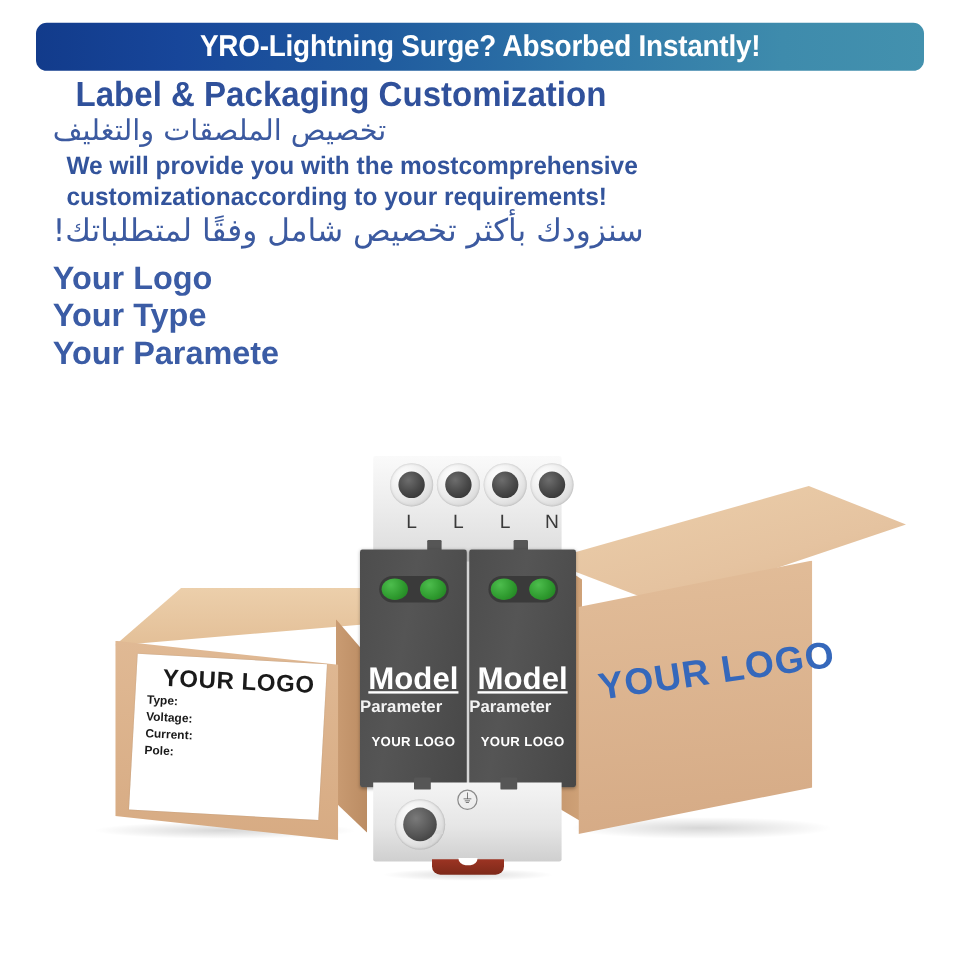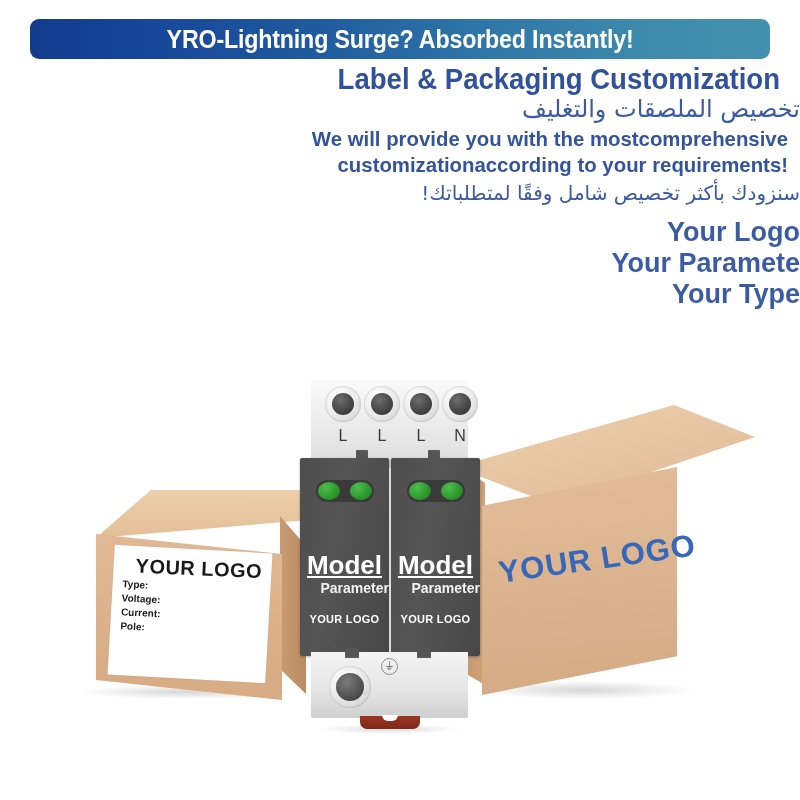--- a/index.html
+++ b/index.html
@@ -18,35 +18,35 @@
     background:linear-gradient(90deg,#123b8b 0%,#17469a 16%,#1f5a9e 38%,#2f77a8 62%,#3e8bac 84%,#4391ae 100%);
     display:flex; align-items:center; justify-content:center;
   }
   .banner-text {
     color:#ffffff; font-size:25px; font-weight:bold;
     letter-spacing:-0.2px; white-space:nowrap;
     transform:scaleX(0.93); transform-origin:center;
   }
 
   
-  .textblock { position:absolute; left:0; top:62px; width:800px; text-align:right; }
+  .textblock { position:absolute; left:0; top:62px; width:800px; text-align:left;padding-left:44px; }
   .headline {
     color:#30519b; font-size:29px; font-weight:bold; line-height:34px;
     transform:scaleX(0.95);
   }
   .ar-sub {
     color:#3c5aa0; font-size:24px; line-height:26px; direction:rtl;
     font-family:"DejaVu Sans", sans-serif;
   }
   .promo {
     color:#33549c; font-size:21px; font-weight:bold; line-height:26px;
     margin-top:4px; transform:scaleX(0.97);
   }
   .ar-promo {
-    color:#3c5aa0; font-size:20px; line-height:28px; direction:rtl;
+    color:#3c5aa0; font-size:26px; line-height:28px; direction:rtl;
     font-family:"DejaVu Sans", sans-serif; margin-top:1px;
   }
   .custom-lines { margin-top:10px; }
   .custom-line {
     color:#3b5ca5; font-size:27px; font-weight:bold; line-height:31px;
   }
   .ar-custom {
     color:#3c5aa0; font-size:19px; line-height:30px; direction:rtl;
     font-family:"DejaVu Sans", sans-serif; margin-top:2px;
     letter-spacing:2px;
@@ -190,21 +190,21 @@
   .led {
     position:absolute; top:2px; width:22px; height:18px; border-radius:50%;
     background:radial-gradient(circle at 35% 30%, #4dbd4d 0%, #2f9b2f 55%, #1e7a1e 100%);
   }
   .led-a { left:2px; }  .led-b { left:34px; }
   .m-model {
     position:absolute; left:0; top:92px; width:100%; text-align:center;
     color:#ffffff; font-size:26px; font-weight:bold;text-decoration:underline;
   }
   .m-param {
-    position:absolute; left:0; top:122px; width:100%; text-align:right;
+    position:absolute; left:0; top:122px; width:100%; text-align:left;
     color:#f2f2f2; font-size:14px; font-weight:bold;
   }
   .m-logo {
     position:absolute; left:0; top:155px; width:100%; text-align:center;
     color:#ffffff; font-size:11px; font-weight:bold; letter-spacing:.3px;
   }
 
   .spd-base {
     position:absolute; left:11px; top:272px; width:157px; height:66px;
     background:linear-gradient(180deg,#f4f4f4 0%,#e6e6e6 55%,#cfcfcf 100%);
@@ -257,22 +257,22 @@
 <div class="textblock">
   <div class="headline">Label &amp; Packaging Customization</div>
   <div class="ar-sub">تخصيص الملصقات والتغليف</div>
 
   <div class="promo">We will provide you with the mostcomprehensive</div>
   <div class="promo" style="margin-top:0">customizationaccording to your requirements!</div>
   <div class="ar-promo">سنزودك بأكثر تخصيص شامل وفقًا لمتطلباتك!</div>
 
   <div class="custom-lines">
     <div class="custom-line">Your Logo</div>
+    <div class="custom-line">Your Type</div>
     <div class="custom-line">Your Paramete</div>
-    <div class="custom-line">Your Type</div>
   </div>
 </div>
 
 <div class="scene">
 
   <div class="box-right">
     <div class="br-shadow"></div>
     <div class="br-side"></div>
     <div class="br-top"></div>
     <div class="br-tape"></div>

